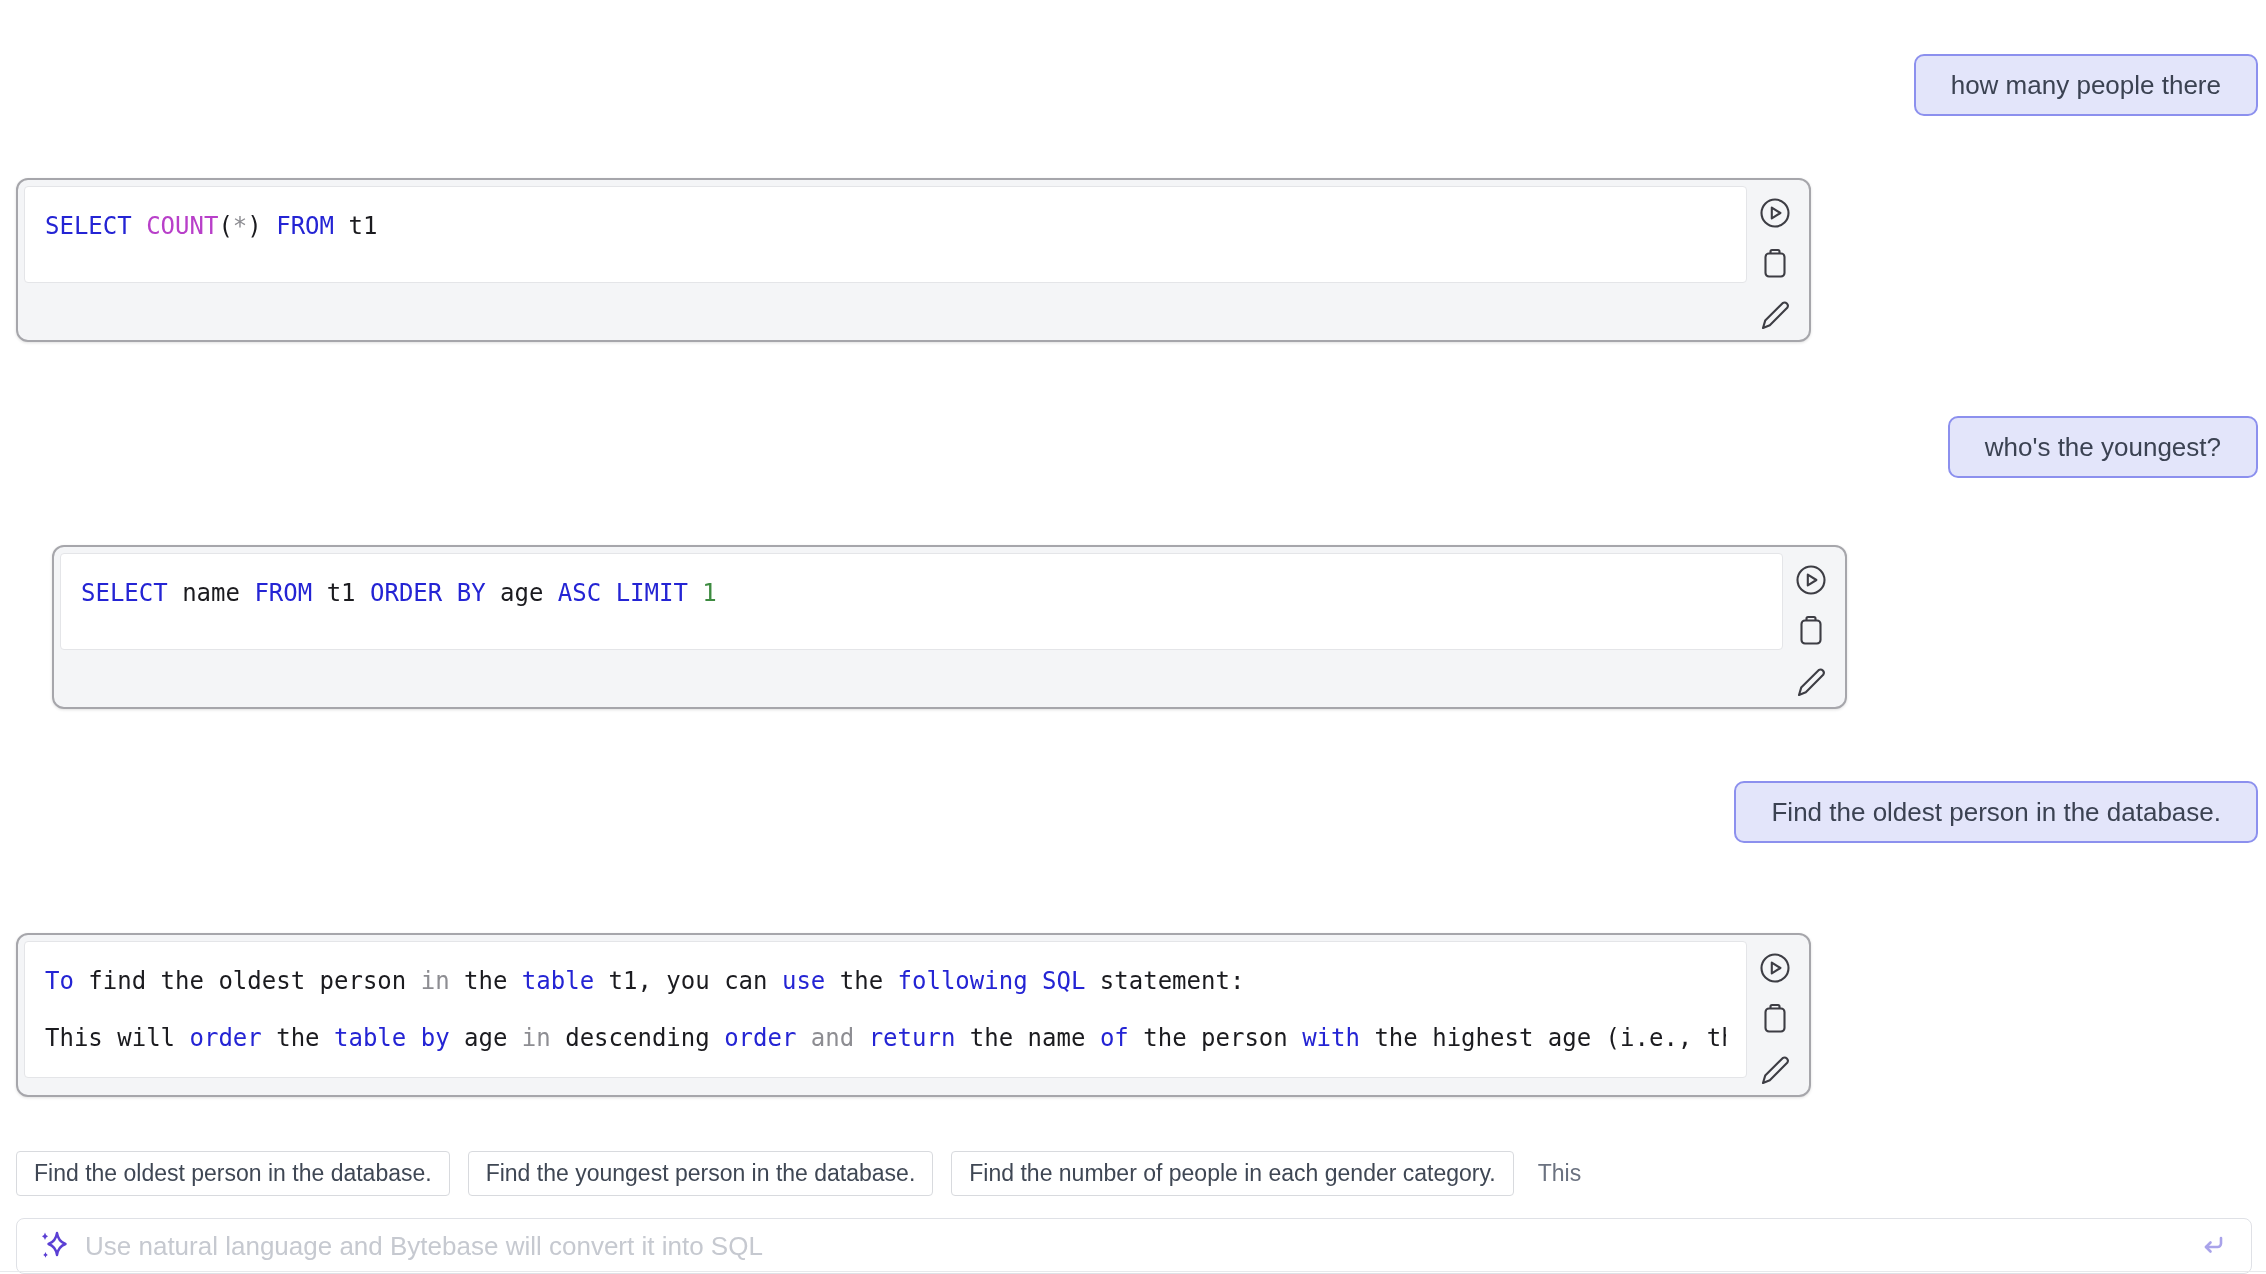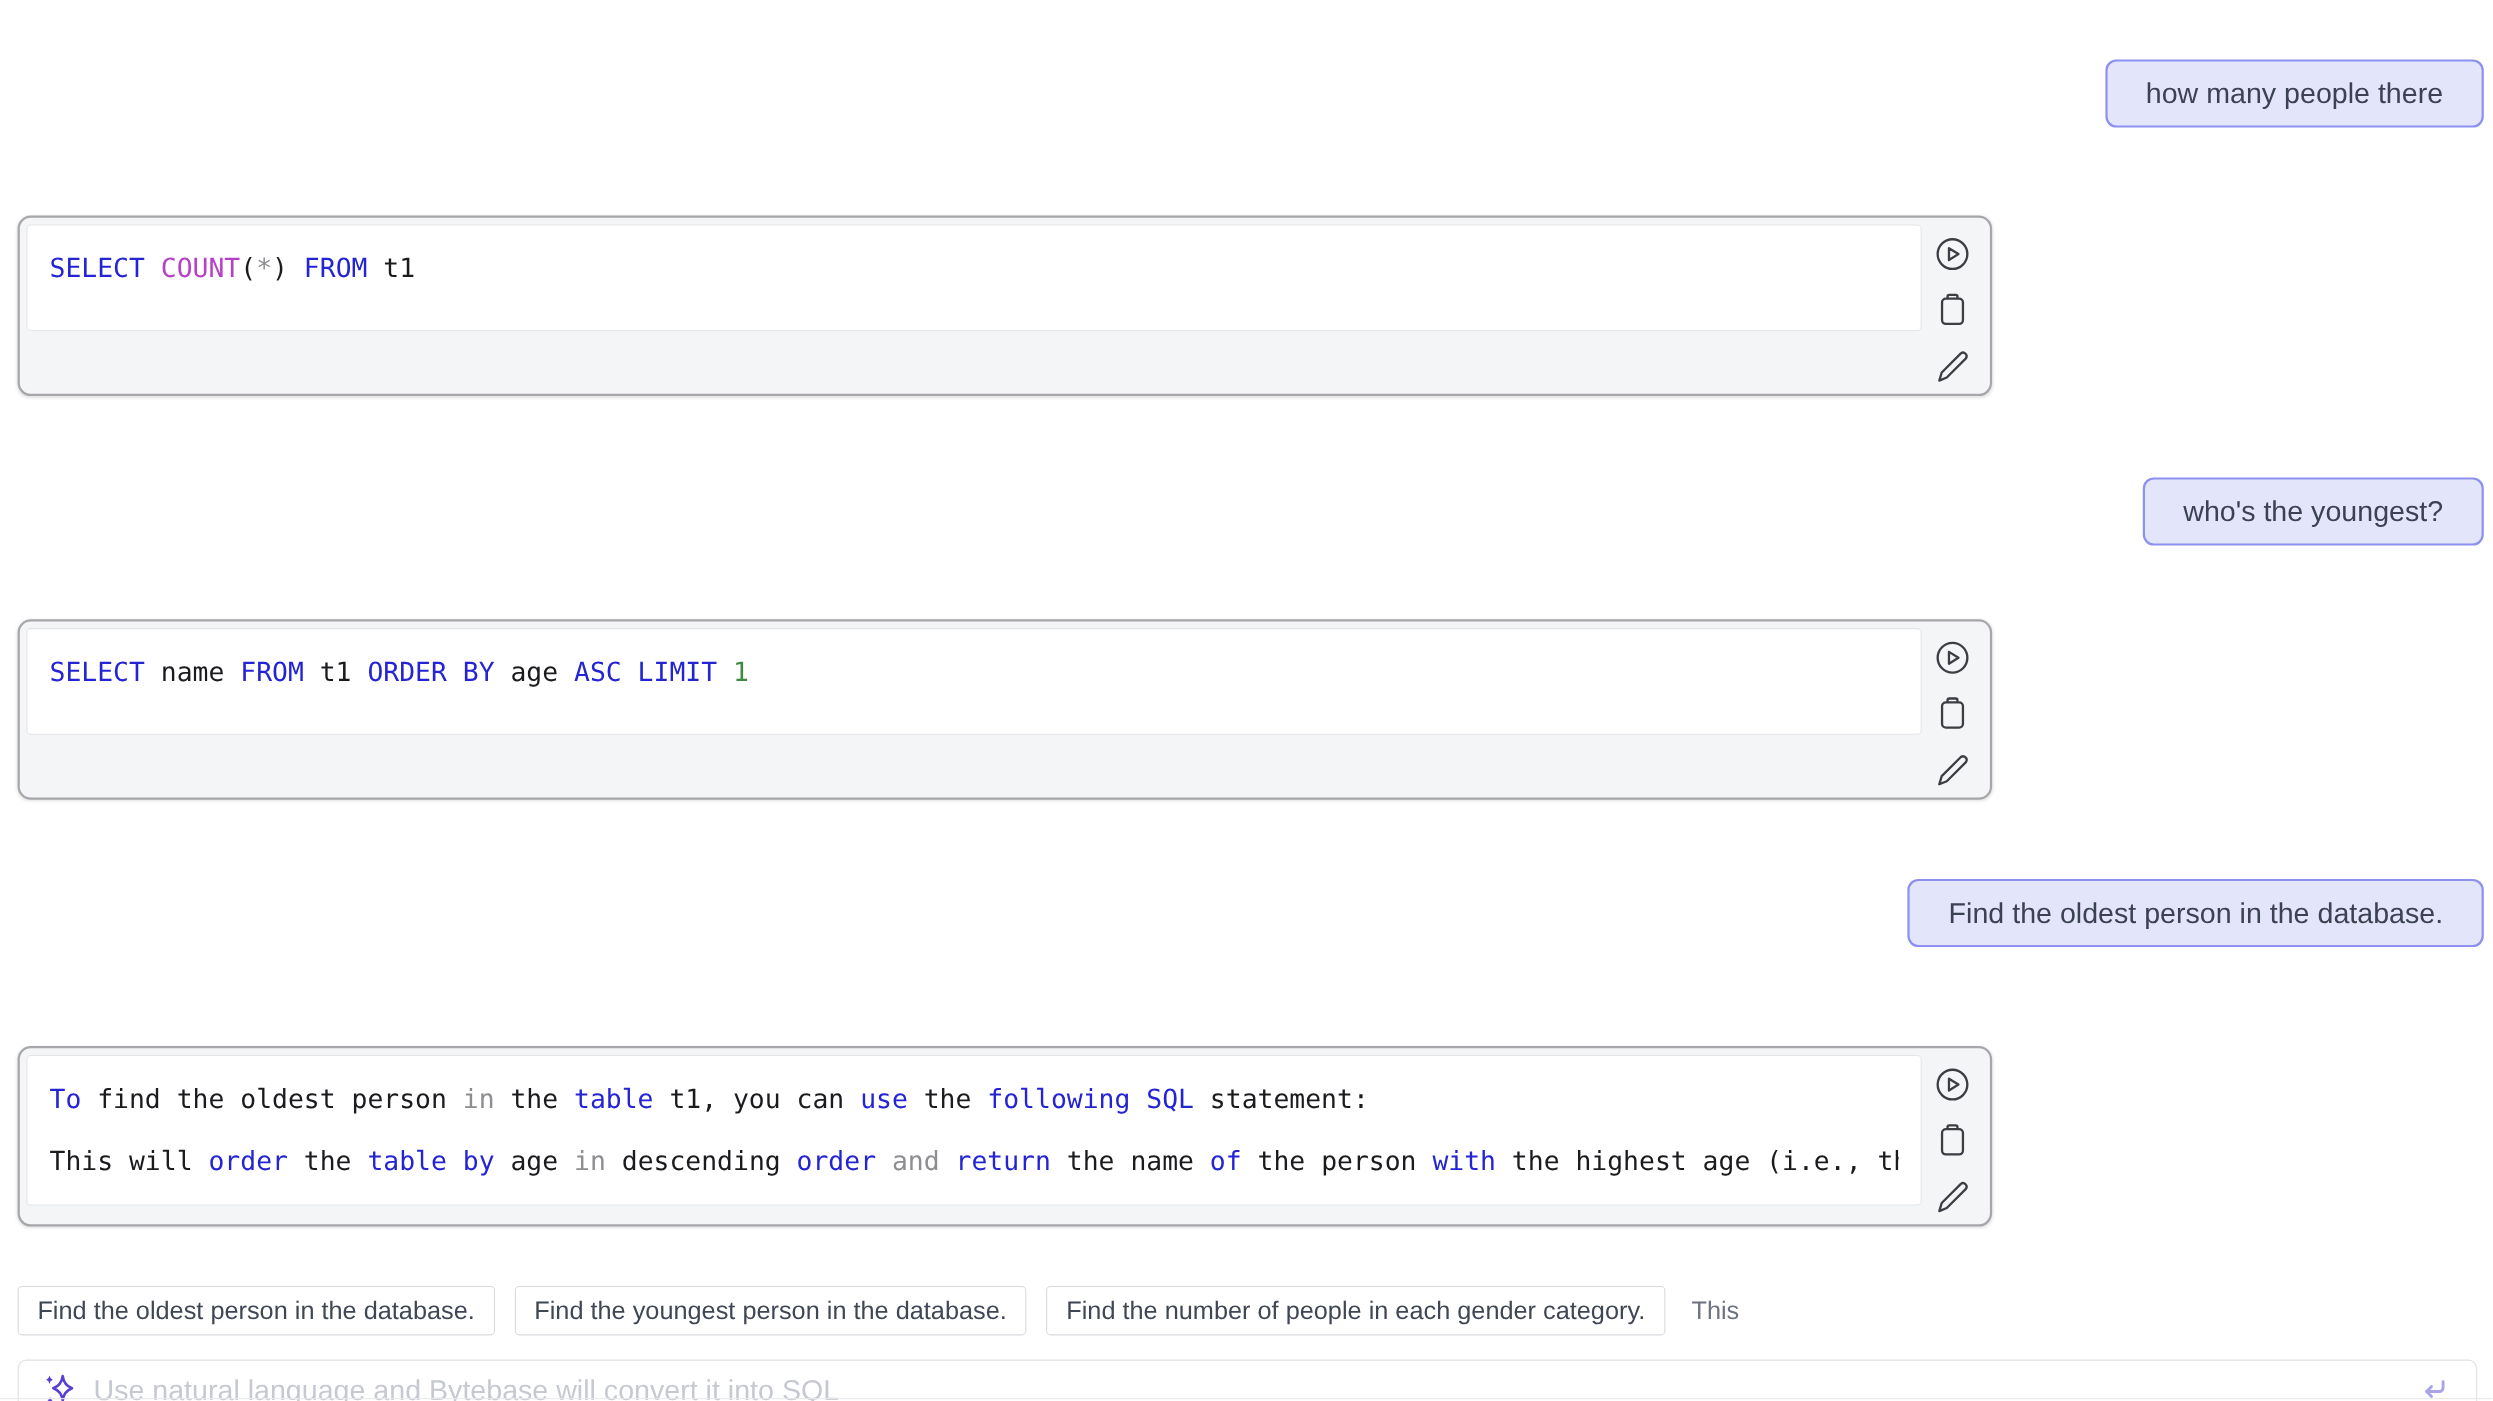--- a/index.html
+++ b/index.html
@@ -77,23 +77,23 @@
     background: transparent;
     border: none;
     cursor: pointer;
     display: flex;
     align-items: center;
     justify-content: center;
     color: #3d3d44;
   }
   .icon-btn svg { width: 36px; height: 36px; display: block; }
   
-  .m-block1 { margin-top: 80px; }
+  .m-block1 { margin-top: 62px; }
   .m-user2  { margin-top: 74px; align-items: center; }
-  .m-block2 { margin-top: 67px; }
+  .m-block2 { margin-top: 67px; margin-left: 36px; }
   .m-user3  { margin-top: 72px; }
   .m-block3 { margin-top: 90px; }
   .m-chips  { margin-top: 54px; }
   .m-input  { margin-top: 22px; }
   
   .chips-row {
     display: flex;
     align-items: center;
     gap: 18px;
   }

